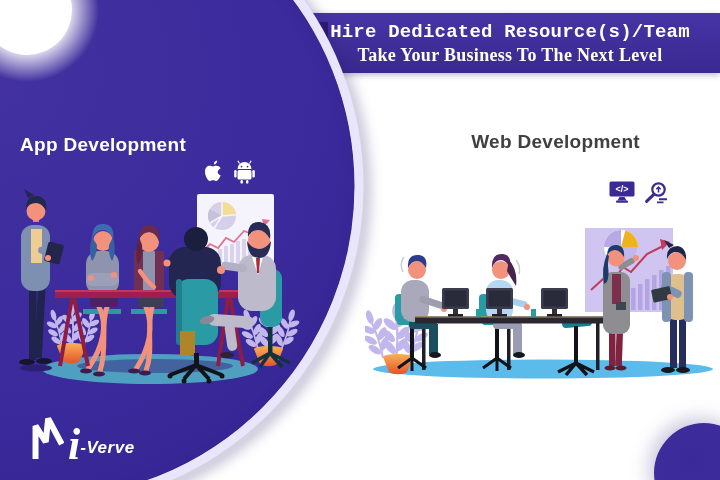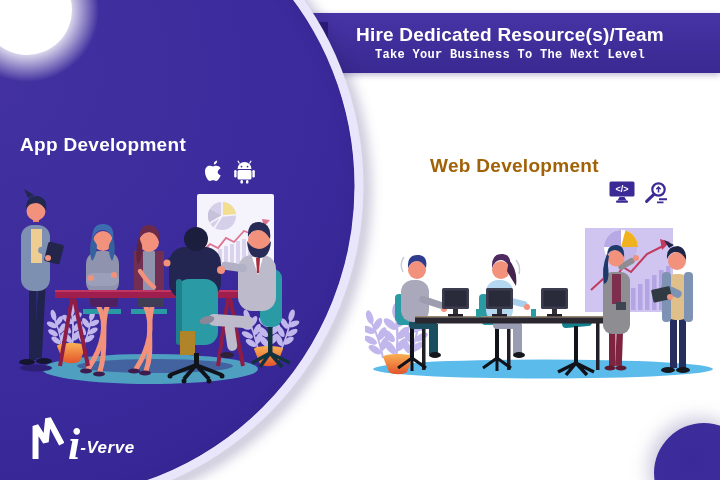--- a/index.html
+++ b/index.html
@@ -3,27 +3,27 @@
 <meta charset="utf-8">
 <style>
   html,body{margin:0;padding:0;background:#fff;}
   .frame{position:relative;width:720px;height:480px;overflow:hidden;background:#fff;
          font-family:"Liberation Sans",sans-serif;}
   .abs{position:absolute;}
   svg{display:block;}
   
   .banner-text{left:300px;top:13px;width:420px;height:60px;display:flex;flex-direction:column;
                align-items:center;justify-content:center;gap:2px;color:#fff;text-align:center;}
-  .banner-title{font-family:Liberation Sans, sans-serif;font-weight:700;font-size:19px;letter-spacing:.2px;}
-  .banner-sub{font-family:Liberation Mono, monospace;font-weight:700;font-size:12px;letter-spacing:.3px;}
+  .banner-title{font-family:Liberation Mono, monospace;font-weight:700;font-size:19px;letter-spacing:.2px;}
+  .banner-sub{font-family:Liberation Serif, serif;font-weight:700;font-size:18px;letter-spacing:.3px;}
   
   .app-title{left:20px;top:134px;width:290px;text-align:left;color:#fff;
              font-size:19px;font-weight:800;letter-spacing:.3px;}
-  .web-title{left:430px;top:131px;width:210px;text-align:left;color:#a16207;
-             font-size:19px;font-weight:800;letter-spacing:.3px;margin-top:24px;}
+  .web-title{left:430px;top:131px;width:210px;text-align:right;color:#404040;
+             font-size:19px;font-weight:800;letter-spacing:.3px;}
   .app-icons{left:203px;top:160px;display:flex;gap:10px;align-items:center;}
   .web-icons{left:609px;top:181px;display:flex;gap:7px;align-items:flex-start;}
   
   .logo{left:26px;top:416px;display:flex;align-items:flex-end;color:#fff;}
   .logo-mark{margin-right:4px;}
   .logo-i{font-family:"Liberation Serif",serif;font-style:italic;font-weight:700;
           font-size:44px;line-height:.78;}
   .logo-rest{font-style:italic;font-weight:800;font-size:17px;letter-spacing:.5px;
              margin-bottom:4px;}
 </style>

